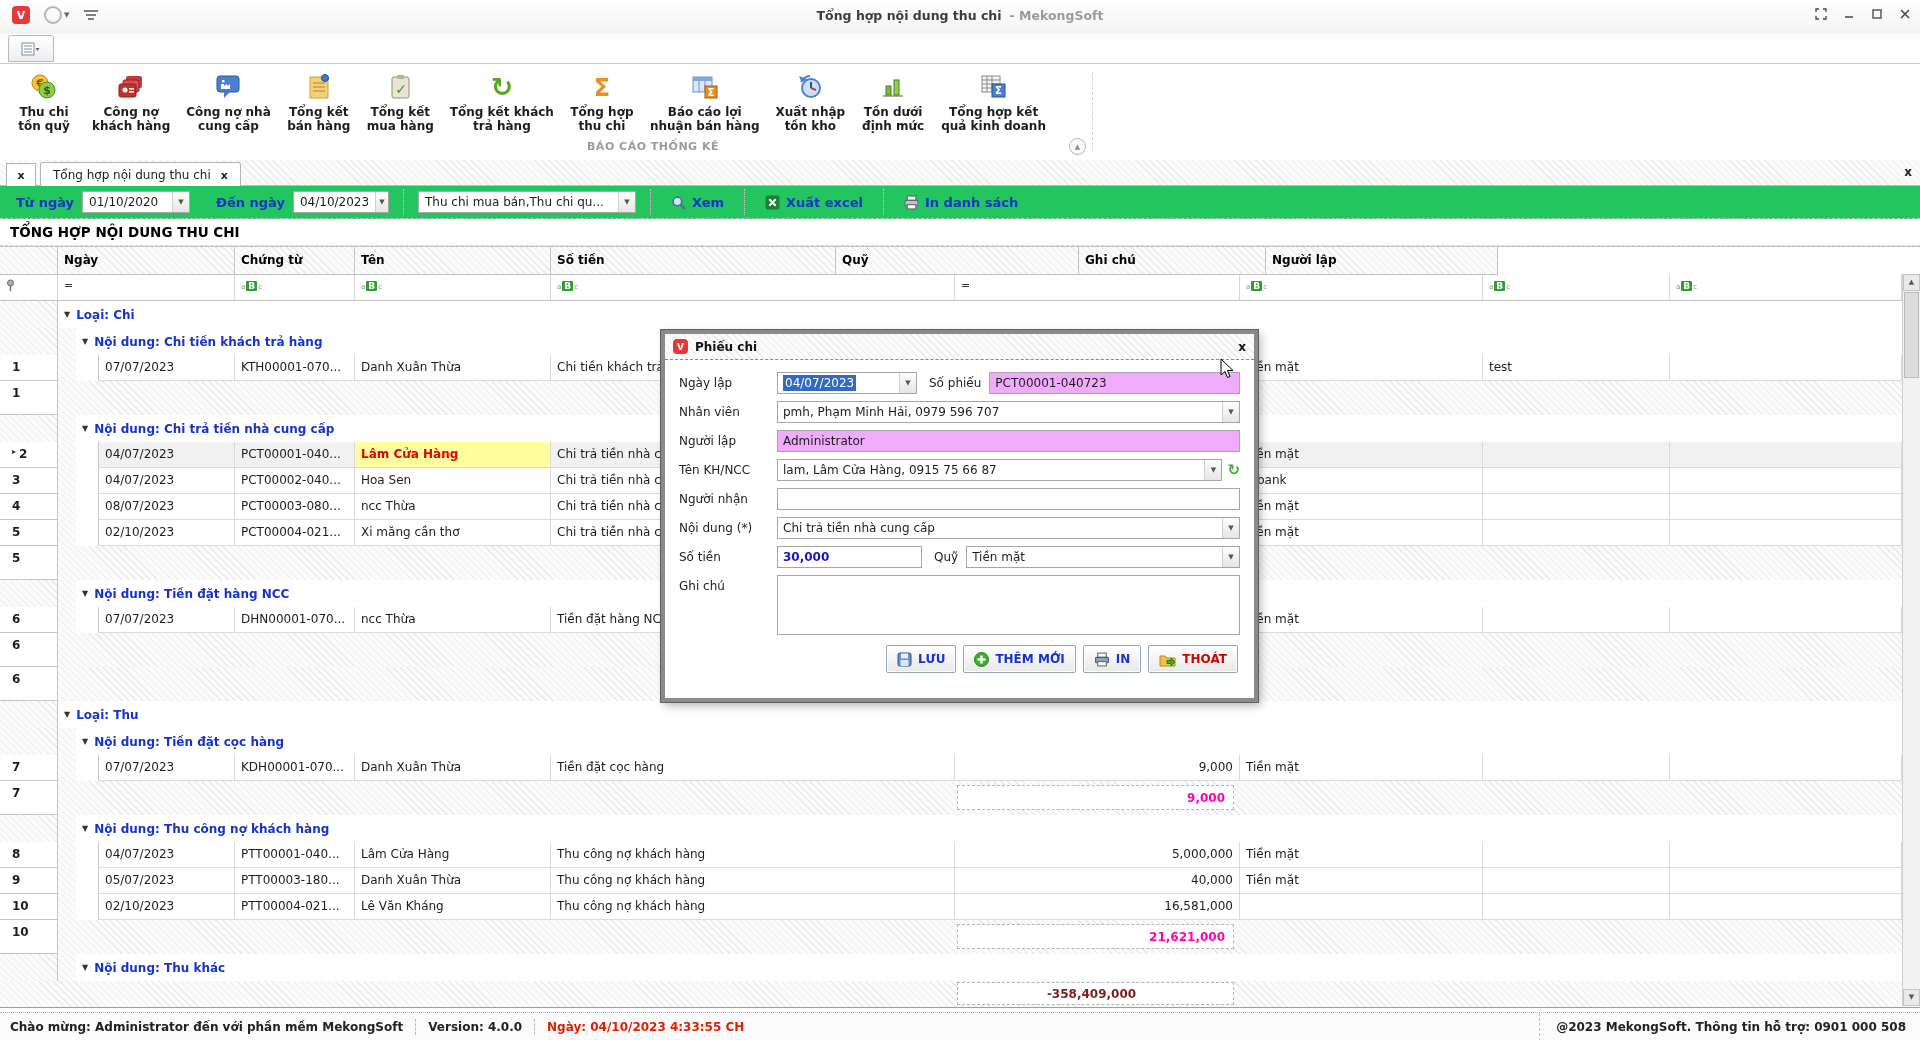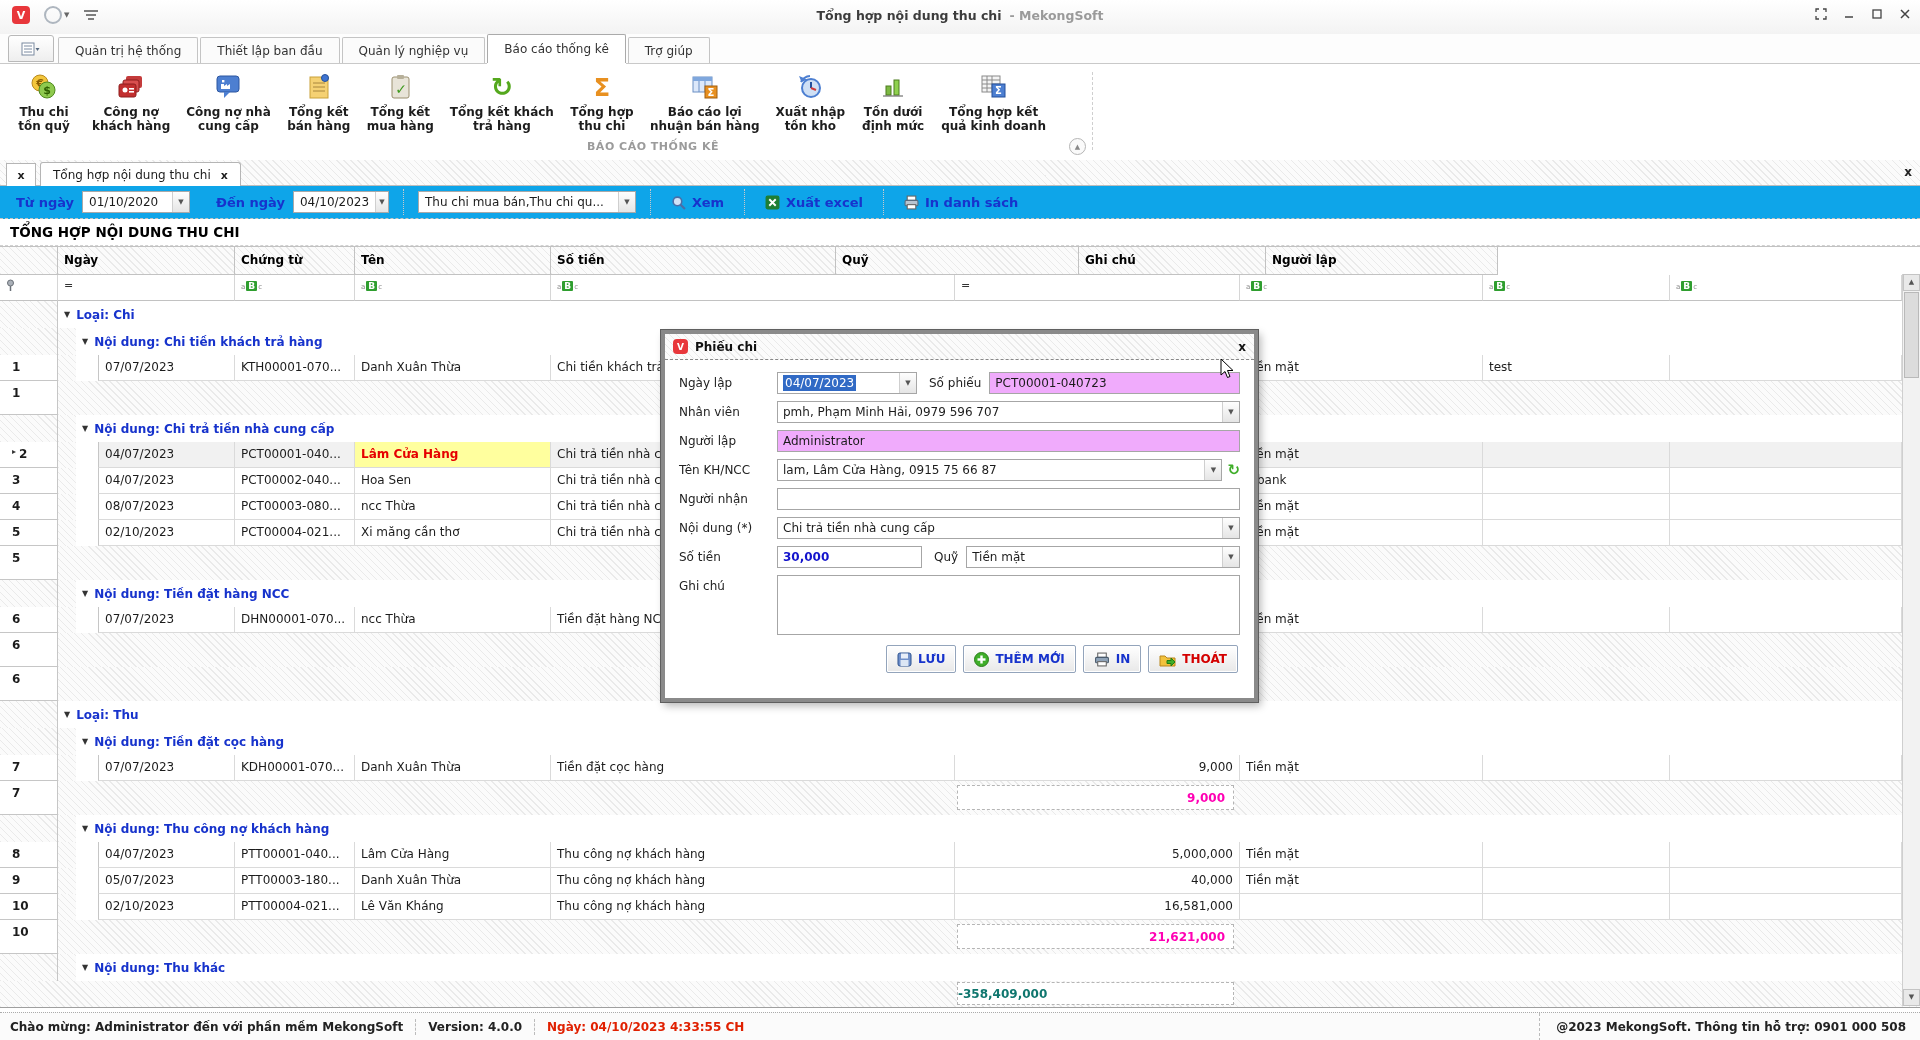--- a/index.html
+++ b/index.html
@@ -31,21 +31,21 @@
   #ribbon-caption{position:absolute;left:0;top:76px;width:1306px;text-align:center;color:#9b9b9b;font-weight:bold;font-size:11px;letter-spacing:.5px;}
   #ribbon-collapse{position:absolute;left:1069px;top:74px;width:15px;height:15px;border:1px solid #b5b5b5;border-radius:50%;color:#888;font-size:7px;display:flex;align-items:center;justify-content:center;background:#fafafa;}
   #ribbon-vsep{position:absolute;left:1092px;top:8px;height:78px;border-left:1px dashed #cfcfcf;}
   
   #tabstrip{position:absolute;left:0;top:160px;width:1920px;height:26px;border-bottom:1px solid #bdbdbd;box-sizing:border-box;}
   #tab-closeall{position:absolute;left:6px;top:3px;width:28px;height:22px;background:#fff;border:1px solid #b5b5b5;border-bottom:none;display:flex;align-items:center;justify-content:center;font-weight:bold;font-size:11px;}
   #doctab{position:absolute;left:40px;top:2px;height:24px;background:#fff;border:1px solid #b5b5b5;border-bottom:none;border-radius:3px 3px 0 0;display:flex;align-items:center;gap:10px;padding:0 12px;}
   #doctab .x{font-weight:bold;font-size:11px;}
   #tab-right-x{position:absolute;right:8px;top:5px;font-weight:bold;font-size:12px;color:#222;}
   
-  #filterbar{position:absolute;left:0;top:186px;width:1920px;height:33px;background:#0ea5e9;border-bottom:1px dashed #c5c5c5;box-sizing:border-box;display:flex;align-items:center;padding-left:16px;}
+  #filterbar{position:absolute;left:0;top:186px;width:1920px;height:33px;background:#22c55e;border-bottom:1px dashed #c5c5c5;box-sizing:border-box;display:flex;align-items:center;padding-left:16px;}
   .flabel-blue{color:#1733cc;font-weight:bold;font-size:13px;}
   .fb-input{height:22px;border:1px solid #a9a9a9;display:flex;align-items:center;background:#fff;box-sizing:border-box;margin-left:8px;}
   .fb-input .val{padding:0 6px;}
   .ddbtn{width:16px;align-self:stretch;display:flex;align-items:center;justify-content:center;color:#555;font-size:7px;background:linear-gradient(#fefefe,#e5e5e5);border-left:1px solid #cfcfcf;}
   .fb-sep{height:26px;border-left:1px dotted #c9c9c9;margin:0 14px;}
   .fb-link{display:flex;align-items:center;gap:6px;color:#1733cc;font-weight:bold;font-size:13px;padding:0 6px;}
   
   #reporttitle{position:absolute;left:0;top:219px;width:1920px;height:27px;border-bottom:1px dashed #d2d2d2;box-sizing:border-box;display:flex;align-items:center;padding-left:10px;font-weight:bold;font-size:13.5px;color:#000;}
   
   #grid{position:absolute;left:0;top:246px;width:1920px;height:762px;border-bottom:2px solid #9f9f9f;box-sizing:border-box;background:#fff;}
@@ -59,21 +59,21 @@
   #gbody{position:relative;}
   .r-g1{height:27px;}.r-g2{height:27px;}.r-data{height:26px;}.r-sum{height:34px;position:relative;}.r-total{height:26px;position:relative;}
   .c{box-sizing:border-box;border-right:1px solid #dadada;border-bottom:1px solid #dadada;padding:5px 6px 0 6px;white-space:nowrap;overflow:hidden;background:#fff;}
   .numc{box-sizing:border-box;width:58px;font-weight:bold;border-right:1px solid #c6c6c6;border-bottom:1px solid #c6c6c6;background:#fff;padding:5px 4px 0 12px;display:flex;gap:3px;}
   .numh{box-sizing:border-box;width:58px;border-right:1px solid #c6c6c6;}
   .rail{box-sizing:border-box;width:18px;}
   .gapc{box-sizing:border-box;width:22px;background:#fff;}
   .glabel{flex:1;display:flex;align-items:center;gap:6px;color:#1733cc;font-weight:bold;background:#fff;padding-left:6px;}
   .tri{font-size:8px;color:#333;}
   .sum-box{position:absolute;left:957px;top:4px;width:277px;height:25px;border:1px dashed #b5b5b5;background:#fff;box-sizing:border-box;text-align:right;padding:5px 8px 0 0;font-weight:bold;color:#ff00b4;}
-  .total-box{position:absolute;left:957px;top:1px;width:277px;height:23px;border:1px dashed #b5b5b5;background:#fff;box-sizing:border-box;text-align:left;padding:4px 8px 0 0;font-weight:bold;color:#0f766e;}
+  .total-box{position:absolute;left:957px;top:1px;width:277px;height:23px;border:1px dashed #b5b5b5;background:#fff;box-sizing:border-box;text-align:center;padding:4px 8px 0 0;font-weight:bold;color:#7f1d1d;}
   .amt{text-align:right;}
   .hl-name{background:#ffff9e !important;color:#e60000;font-weight:bold;}
   .selrow{background:#f1f1f1;}
   
   #vscroll{position:absolute;right:0;top:28px;width:18px;height:732px;background:#f2f2f2;border-left:1px solid #cfcfcf;box-sizing:border-box;}
   .sbtn{width:100%;height:17px;background:#e9e9e9;border:1px solid #c4c4c4;box-sizing:border-box;text-align:center;font-size:7px;color:#555;line-height:15px;}
   #sthumb{position:absolute;left:1px;top:18px;width:15px;height:86px;background:#dcdcdc;border:1px solid #b9b9b9;box-sizing:border-box;}
   #sbot{position:absolute;bottom:0;left:0;}
   
   #statusbar{position:absolute;left:0;top:1012px;width:1920px;height:28px;background:#fbfbfb;border-top:1px dotted #ababab;display:flex;align-items:center;font-weight:bold;color:#222;}
@@ -149,27 +149,20 @@
   <div id="menubar">
     <div id="launcher">
       <svg width="22" height="14" viewBox="0 0 20 14">
           <rect x="1" y="1" width="12" height="12" fill="#fff" stroke="#7a8aa0"></rect>
           <line x1="3" y1="4" x2="11" y2="4" stroke="#7a8aa0"></line>
           <line x1="3" y1="7" x2="11" y2="7" stroke="#7a8aa0"></line>
           <line x1="3" y1="10" x2="11" y2="10" stroke="#7a8aa0"></line>
           <path d="M14.5 6 l4 0 -2 3 z" fill="#56697f"></path>
         </svg>
     </div>
-    <div id="menu-tabs" style="display:flex;align-items:flex-end;">
-        <div class="mtab">Quản trị hệ thống</div>
-        <div class="mtab">Thiết lập ban đầu</div>
-        <div class="mtab">Quản lý nghiệp vụ</div>
-        <div class="mtab active">Báo cáo thống kê</div>
-        <div class="mtab">Trợ giúp</div>
-      </div>
   </div>
 
   <div id="ribbon">
     <div id="ribbon-items">
         <div class="ritem">
           <div class="ricon">
             <svg width="30" height="30" viewBox="0 0 30 30">
               <circle cx="11" cy="11" r="8" fill="#f3c63c" stroke="#b98a1d"></circle>
               <text x="11" y="15" font-size="11" text-anchor="middle" fill="#8a5d00" font-weight="bold">€</text>
               <circle cx="18" cy="18" r="8" fill="#8fca4f" stroke="#4f8a1e"></circle>

